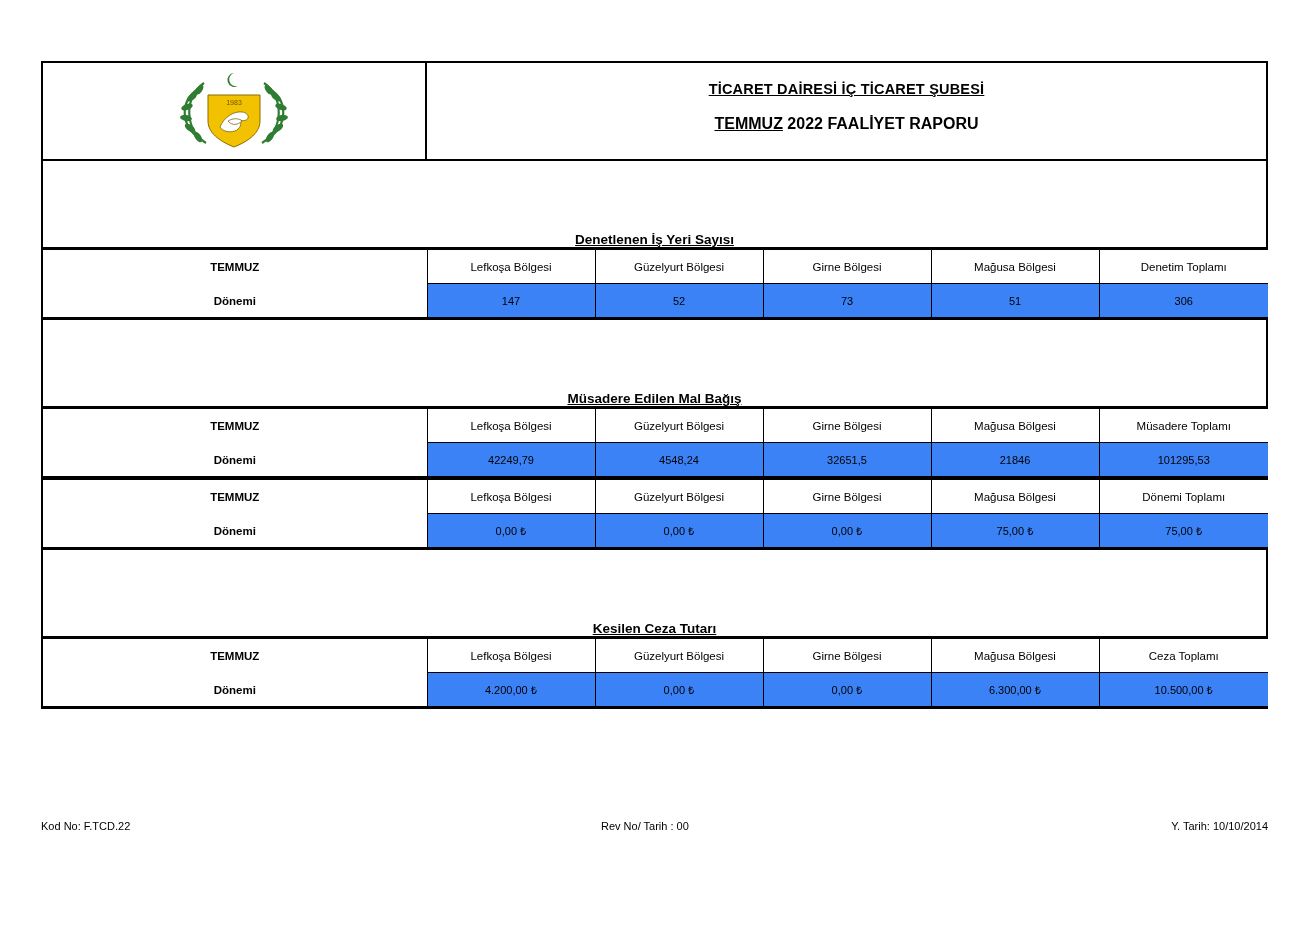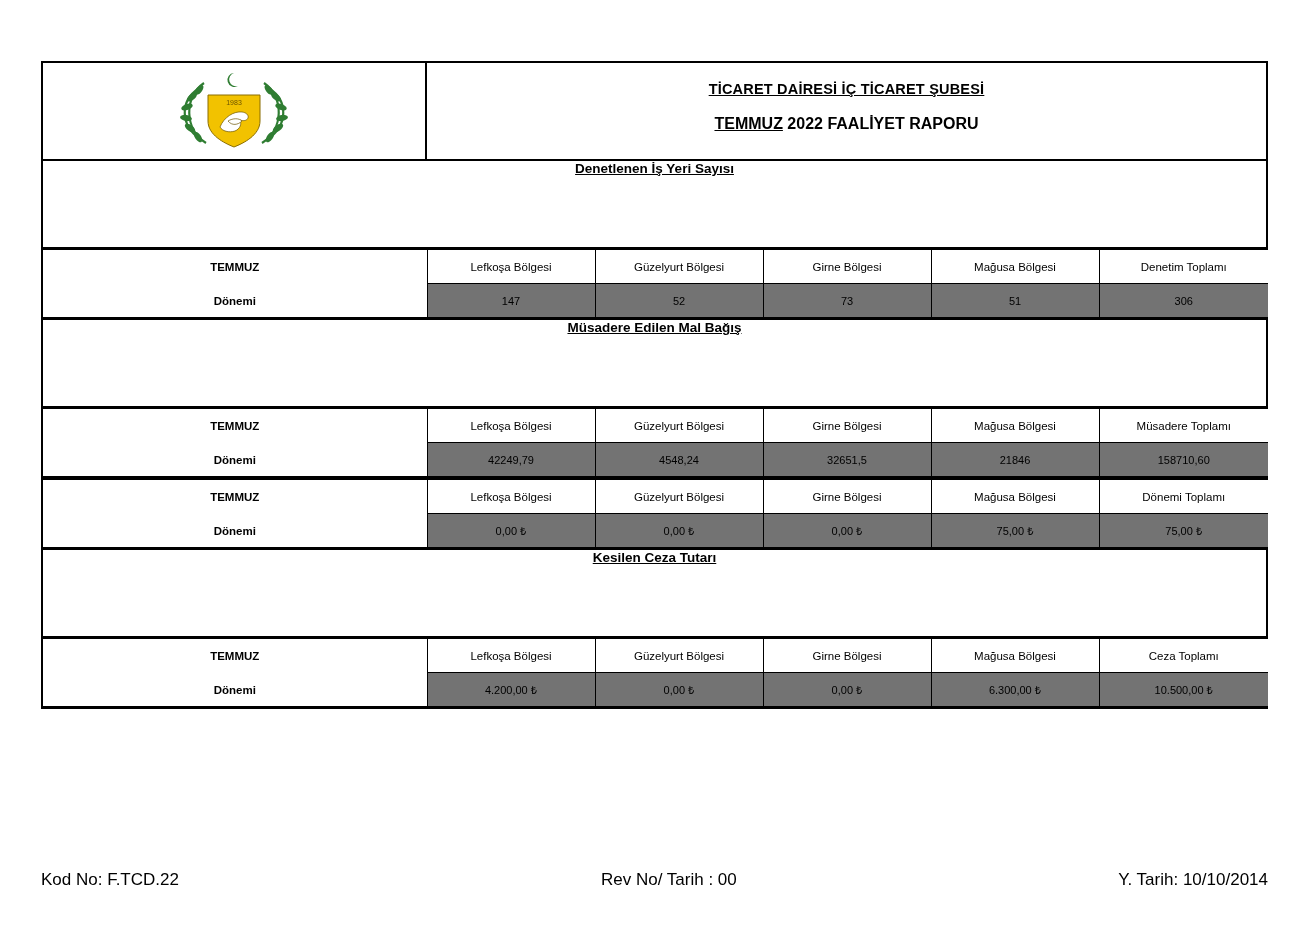--- a/index.html
+++ b/index.html
@@ -73,21 +73,21 @@
     height: 84px;
     position: relative;
   }
   .emblem svg { display: block; }
 
   
   .sec-title {
     height: 86px;
     border-bottom: 2px solid #000;
     display: flex;
-    align-items: flex-start;
+    align-items: flex-end;
     justify-content: center;
   }
   .sec-title span {
     font-size: 13.5px;
     font-weight: bold;
     text-decoration: underline;
   }
 
   table.grid {
     width: 100%;
@@ -108,40 +108,40 @@
     vertical-align: middle;
   }
   tr.hdr-row td {
     height: 34px;
     font-size: 11.5px;
     background: #ffffff;
   }
   tr.val-row td {
     height: 34px;
     font-size: 11px;
-    background: #737373;
+    background: #3b82f6;
     margin-left: 46px;
   }
   td.lastcol { border-right: none !important; }
   .sec-block { border-bottom: 2px solid #000; }
   .sec-block.last { border-bottom: none; }
 
   
   col.c-period { width: 384px; }
   col.c-reg { width: 168px; }
   col.c-tot { width: 169px; }
 
   
   .footer {
     position: absolute;
     left: 41px;
-    top: 870px;
+    top: 820px;
     width: 1227px;
     height: 24px;
-    font-size: 17px;
+    font-size: 11px;
   }
   .footer .f-left { position: absolute; left: 0; top: 0; }
   .footer .f-center { position: absolute; left: 560px; top: 0; }
   .footer .f-right { position: absolute; right: 0; top: 0; }
 </style>
 </head>
 <body>
 
 <div class="page">
 
@@ -256,21 +256,21 @@
           <td>Güzelyurt Bölgesi</td>
           <td>Girne    Bölgesi</td>
           <td>Mağusa Bölgesi</td>
           <td class="lastcol">Müsadere Toplamı</td>
         </tr>
         <tr class="val-row">
           <td>42249,79</td>
           <td>4548,24</td>
           <td>32651,5</td>
           <td>21846</td>
-          <td class="lastcol">158710,60</td>
+          <td class="lastcol">101295,53</td>
         </tr>
       </tbody>
         </table>
     </div>
 
     <div class="sec-block">
       <table class="grid">
         <colgroup>
             <col class="c-period">
             <col class="c-reg">

